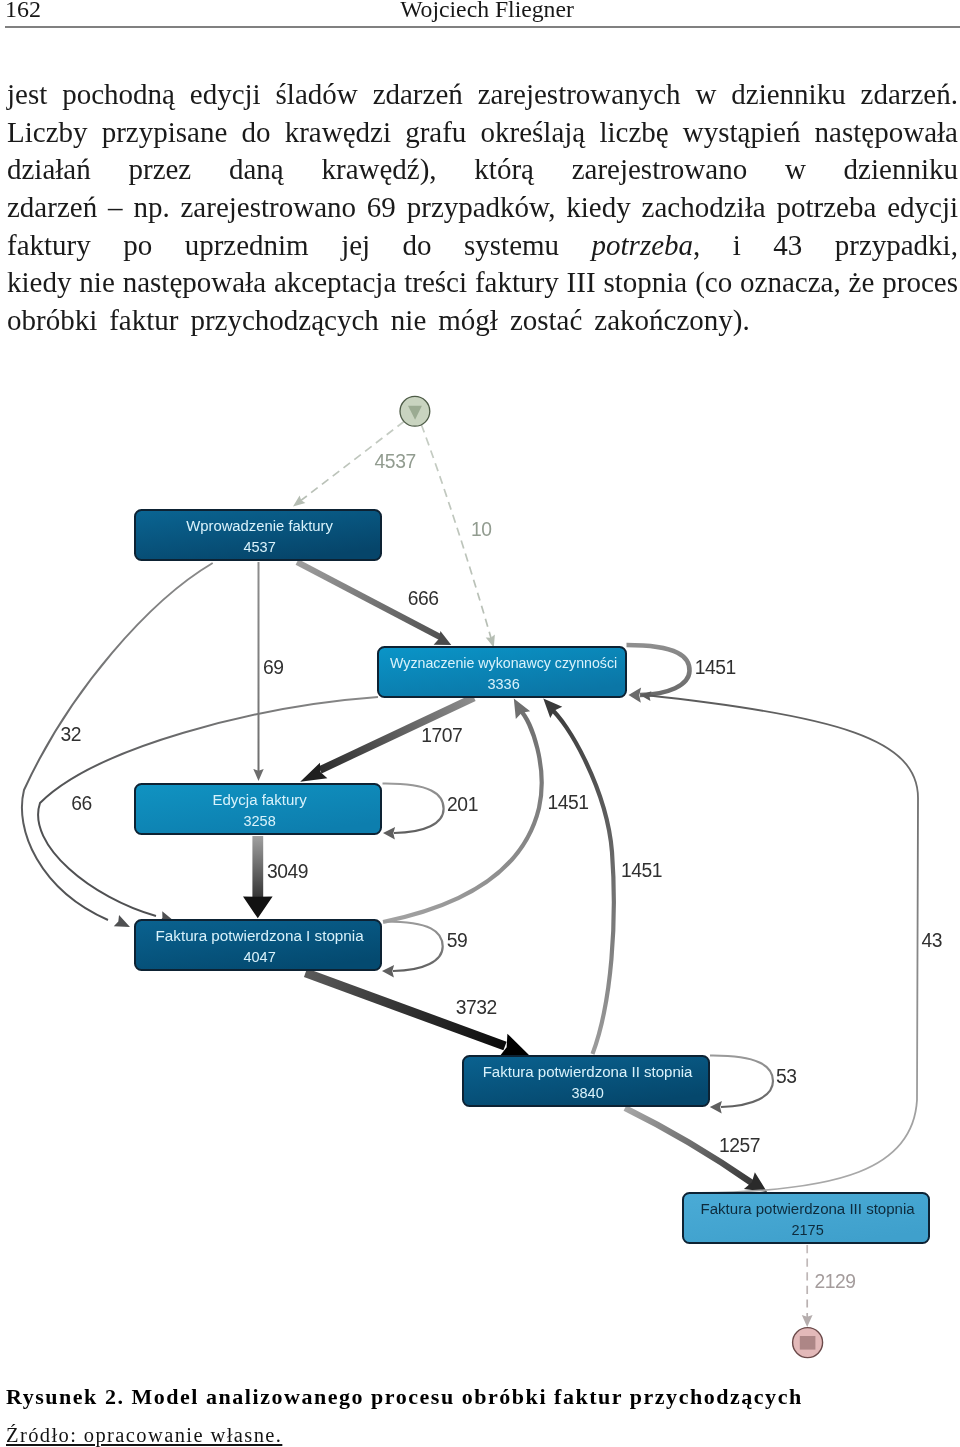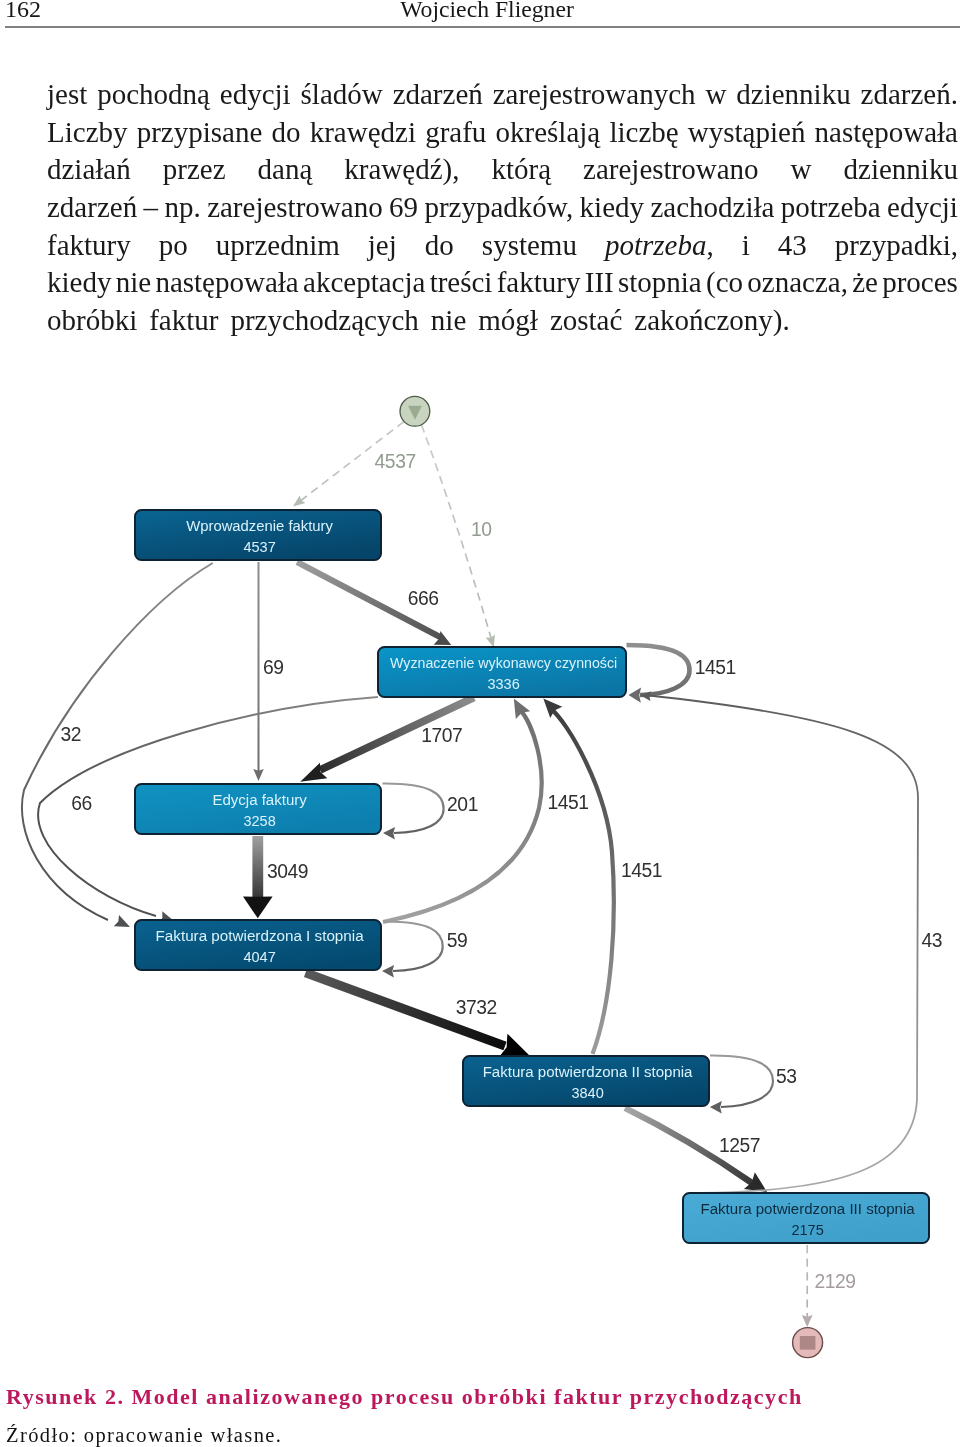--- a/index.html
+++ b/index.html
@@ -8,37 +8,37 @@
   .page{position:relative;width:960px;height:1447px;background:#fff;
         transform:translateZ(0);}
 
   
   .folio{position:absolute;left:5px;top:-3.5px;font-size:24px;line-height:1;color:#171717;}
   .runtitle{position:absolute;left:7px;top:-2.5px;width:960px;text-align:center;font-size:23.7px;line-height:1;color:#171717;}
   .rule{position:absolute;left:5px;top:25.8px;width:955px;height:2px;background:#808080;}
 
   
   .copy{position:absolute;left:7px;top:78px;width:951px;font-size:29px;color:#1a1a1a;}
-  .ln{display:block;height:37.7px;white-space:nowrap;margin-left:40px;}
+  .ln{display:block;height:37.7px;white-space:nowrap;}
   .ln.last{word-spacing:4.75px;}
   .ln.j{display:flex;justify-content:space-between;}
   .ln.j > span{white-space:pre;}
   .copy i{font-style:italic;}
 
   
   .fig{position:absolute;left:0;top:0;width:960px;height:1220px;}
   .fig svg{position:absolute;left:0;top:0;shape-rendering:geometricPrecision;}
   .fig svg text{-webkit-font-smoothing:antialiased;}
 
   
   .capwrap{position:absolute;left:6px;top:1386px;width:951px;}
-  .caption{font-size:22px;font-weight:bold;color:#be185d;line-height:1;letter-spacing:1.53px;
+  .caption{font-size:22px;font-weight:bold;color:#000000;line-height:1;letter-spacing:1.53px;
            font-family:"Liberation Serif",serif;white-space:nowrap;}
   .source{font-size:20.5px;color:#131313;line-height:1;margin-top:17px;letter-spacing:1.4px;
-          font-family:"Liberation Serif",serif;white-space:nowrap;}
+          font-family:"Liberation Serif",serif;white-space:nowrap;text-decoration:underline;}
 </style>
 </head>
 <body>
 
 <div class="page">
 
   <div>
     <div class="folio">162</div>
     <div class="runtitle">Wojciech Fliegner</div>
     <div class="rule"></div>

